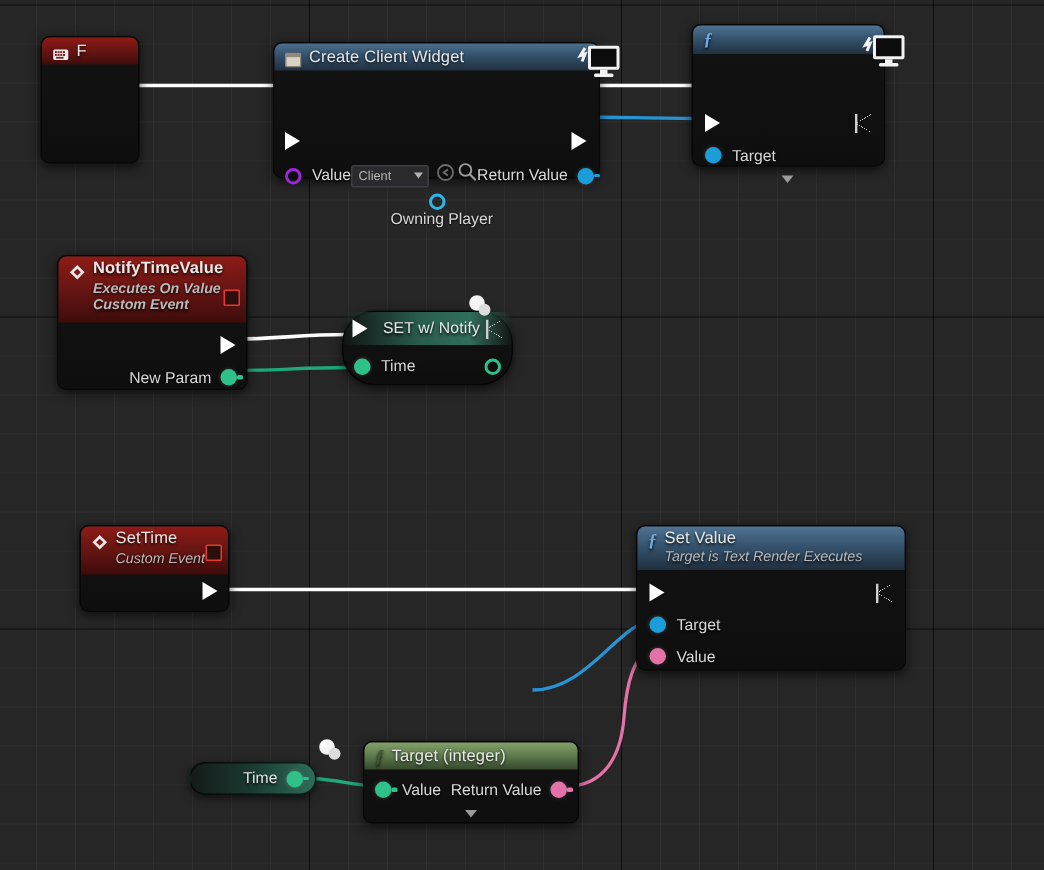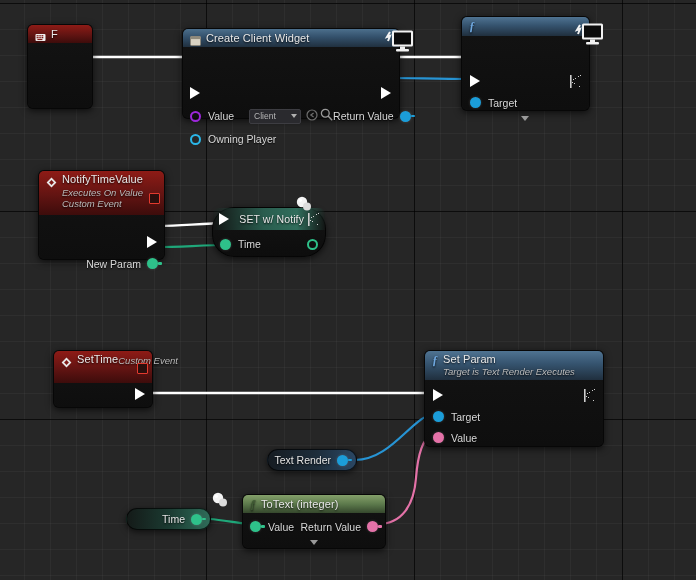--- a/index.html
+++ b/index.html
@@ -369,42 +369,42 @@
 
       <div class="row" style="padding:0 7px; height:22px;">
         <span class="pin-exec"></span>
         <span class="spacer"></span>
         <span class="pin-exec"></span>
       </div>
 
       <div class="row" style="padding:0 7px; height:24px;">
         <span class="pin-round hollow" style="color:#9b27d8;"></span>
         <span class="label" style="margin-left:7px;">Value</span>
-        <span class="dropdown" style="margin-left:15px;">
+        <span class="dropdown" style="margin-left:0;">
           <span class="dd-text">Client</span>
           <span class="chev"></span>
         </span>
         <span style="margin-left:5px;display:inline-block;">
           <svg width="12" height="12" viewBox="0 0 12 12">
             <circle cx="6" cy="6" r="5" fill="none" stroke="#6e6e6e" stroke-width="1.2"></circle>
             <path d="M7.6 4 L4.8 6 L7.6 8" fill="none" stroke="#6e6e6e" stroke-width="1.2"></path>
           </svg>
         </span>
         <span style="margin-left:2px;display:inline-block;">
           <svg width="13" height="13" viewBox="0 0 13 13">
             <circle cx="5.3" cy="5.3" r="3.9" fill="none" stroke="#9a9a9a" stroke-width="1.3"></circle>
             <path d="M8.3 8.3 L11.7 11.7" stroke="#9a9a9a" stroke-width="1.5" stroke-linecap="round"></path>
           </svg>
         </span>
         <span class="spacer"></span>
         <span class="label">Return Value</span>
         <span class="pin-round filled nub" style="color:#1b9dd9;margin-left:6px;"></span>
       </div>
 
-      <div class="row" style="padding:0 7px; height:22px;">
+      <div class="row" style="padding:0 7px; height:22px;flex-direction:column;">
         <span class="pin-round hollow" style="color:#2bb7e8;"></span>
         <span class="label" style="margin-left:7px;">Owning Player</span>
       </div>
     </div>
   </div>
 
   <div class="node" style="left:461px; top:16px; width:129px; height:95px;">
     <div class="node-body-bg"></div>
     <div class="node-header hdr-fn-blue" style="flex-direction:row;align-items:flex-start;padding-top:2px;padding-bottom:3px;">
       <span class="fn-glyph" style="margin-top:1px;">ƒ</span>
@@ -438,42 +438,42 @@
 
   <div class="node" style="left:38px; top:170px; width:127px; height:90px;">
     <div class="node-body-bg"></div>
     <div class="node-header hdr-event" style="flex-direction:row;align-items:flex-start;padding-top:2px;padding-bottom:4px;height:44px;">
       <span style="display:inline-block;width:11px;height:11px;margin-top:1px;">
         <svg width="11" height="11" viewBox="0 0 11 11">
           <path d="M5.5 0.6 L10.4 5.5 L5.5 10.4 L0.6 5.5 Z" fill="#e8e8e8"></path>
           <path d="M5.5 3.1 L7.9 5.5 L5.5 7.9 L3.1 5.5 Z" fill="#7e1815"></path>
         </svg>
       </span>
-      <span style="display:flex;flex-direction:column;">
+      <span style="display:flex;flex-direction:column;font-weight:bold;">
         <span class="node-title">NotifyTimeValue</span>
         <span class="node-sub" style="margin-top:1px;">Executes On Value</span>
         <span class="node-sub">Custom Event</span>
       </span>
     </div>
     <div class="replicate-box" style="position:absolute; left:110px; top:22px;"></div>
 
-    <div class="rows" style="padding-top:16px;">
+    <div class="rows" style="padding-top:4px;">
       <div class="row" style="padding:0 6px; height:22px;">
         <span class="spacer"></span>
         <span class="pin-exec"></span>
       </div>
       <div class="row" style="padding:0 6px; height:21px;">
         <span class="spacer"></span>
         <span class="label">New Param</span>
         <span class="pin-round filled nub" style="color:#2ec18a;margin-left:6px;"></span>
       </div>
     </div>
   </div>
 
-  <div class="node-set" style="left:212px; top:207px; width:114px; height:50px;border-radius:22px;">
+  <div class="node-set" style="left:228px; top:207px; width:114px; height:50px;border-radius:22px;">
     <div class="set-hdr">
       <span class="spacer"></span>
       <span class="node-title" style="font-size:10.5px;">SET w/ Notify</span>
       <span class="pin-exec hollow" style="margin-left:4px;"></span>
     </div>
 
     <span class="pin-exec" style="position:absolute; left:6px; top:5px;"></span>
 
     <div class="orb" style="left:82px; top:-12px;">
       <svg width="18" height="16" viewBox="0 0 18 16">
@@ -492,68 +492,64 @@
 
   <div class="node" style="left:53px; top:350px; width:100px; height:58px;">
     <div class="node-body-bg"></div>
     <div class="node-header hdr-event" style="flex-direction:row;align-items:flex-start;padding-top:2px;padding-bottom:4px;height:32px;">
       <span style="display:inline-block;width:11px;height:11px;margin-top:1px;">
         <svg width="11" height="11" viewBox="0 0 11 11">
           <path d="M5.5 0.6 L10.4 5.5 L5.5 10.4 L0.6 5.5 Z" fill="#e8e8e8"></path>
           <path d="M5.5 3.1 L7.9 5.5 L5.5 7.9 L3.1 5.5 Z" fill="#7e1815"></path>
         </svg>
       </span>
-      <span style="display:flex;flex-direction:row;align-items:flex-end;">
+      <span style="display:flex;flex-direction:column;">
         <span class="node-title">SetTime</span>
         <span class="node-sub" style="margin-top:1px;">Custom Event</span>
       </span>
     </div>
     <div class="replicate-box" style="position:absolute; left:83px; top:12px;"></div>
     <div class="row" style="padding:0 6px; height:22px;">
       <span class="spacer"></span>
       <span class="pin-exec"></span>
     </div>
   </div>
 
   <div class="node" style="left:424px; top:350px; width:180px; height:97px;">
     <div class="node-body-bg"></div>
     <div class="node-header hdr-fn-blue" style="flex-direction:row;align-items:flex-start;padding-top:2px;padding-bottom:3px;">
       <span class="fn-glyph" style="margin-top:1px;">ƒ</span>
       <span style="display:flex;flex-direction:column;">
-        <span class="node-title">Set Param</span>
+        <span class="node-title">Set Value</span>
         <span class="node-sub">Target is Text Render Executes</span>
       </span>
     </div>
     <div class="rows" style="padding-top:4px;">
       <div class="row" style="padding:0 8px; height:22px;">
         <span class="pin-exec"></span>
         <span class="spacer"></span>
         <span class="pin-exec hollow"></span>
       </div>
       <div class="row" style="padding:0 8px; height:21px;">
         <span class="pin-round filled" style="color:#1b9dd9;"></span>
         <span class="label" style="margin-left:7px;">Target</span>
       </div>
       <div class="row" style="padding:0 8px; height:21px;">
         <span class="pin-round filled" style="color:#e472a8;"></span>
         <span class="label" style="margin-left:7px;">Value</span>
       </div>
     </div>
   </div>
 
-  <div class="pill pill-blue" style="left:267px; top:449px; width:90px;">
-    <span class="label">Text Render</span>
-    <span class="pin-round filled nub" style="color:#1b9dd9;"></span>
-  </div>
 
   <div class="node" style="left:242px; top:494px; width:144px; height:55px;">
     <div class="node-body-bg"></div>
     <div class="node-header hdr-pure-green" style="height:17px;align-items:center;">
       <span class="fn-glyph green">ƒ</span>
-      <span class="node-title">ToText (integer)</span>
+      <span class="node-title">Target (integer)</span>
     </div>
     <div class="rows" style="padding-top:3px;">
       <div class="row" style="padding:0 7px; height:21px;">
         <span class="pin-round filled nub" style="color:#2ec18a;"></span>
         <span class="label" style="margin-left:7px;">Value</span>
         <span class="spacer"></span>
         <span class="label">Return Value</span>
         <span class="pin-round filled nub" style="color:#e472a8;margin-left:6px;"></span>
       </div>
     </div>

